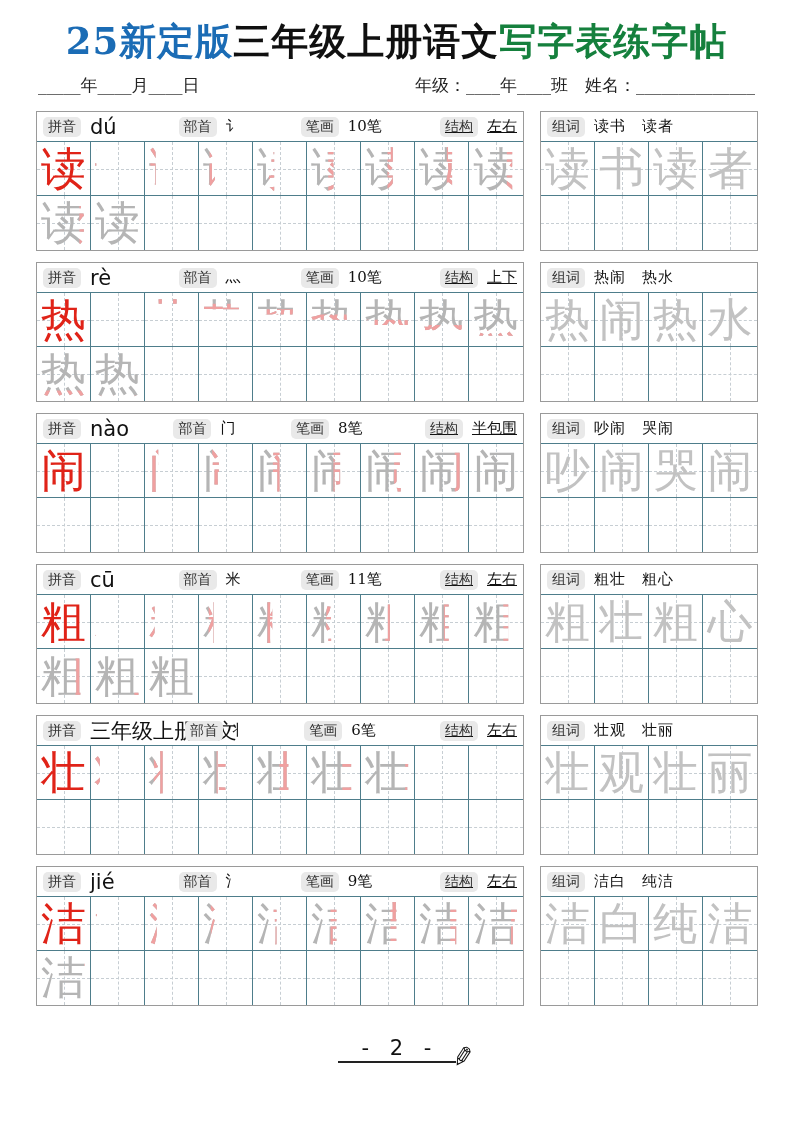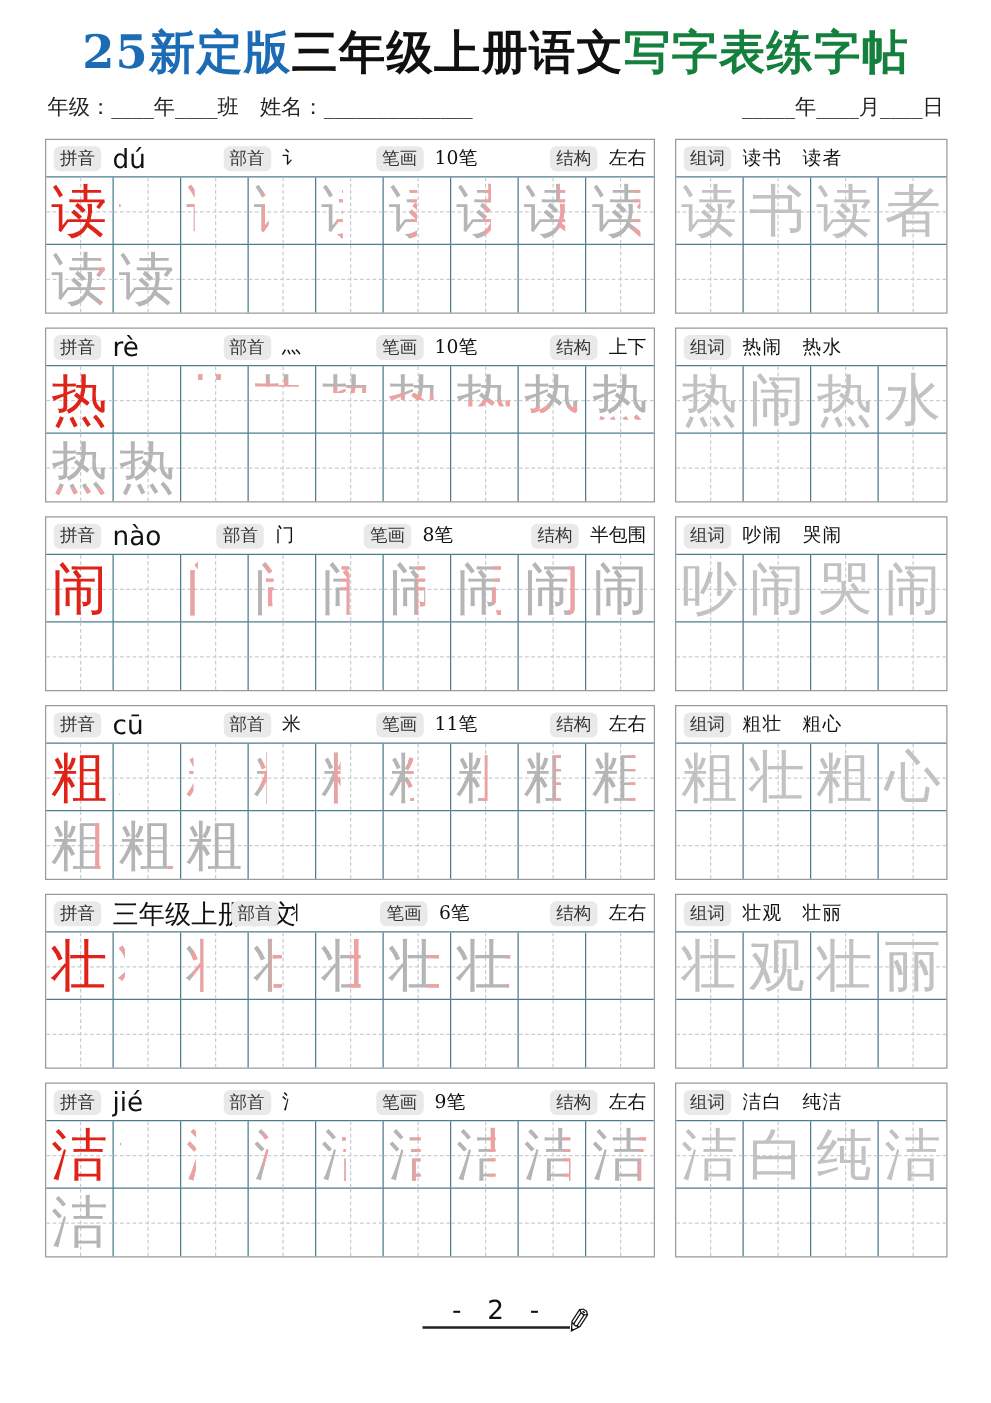--- a/index.html
+++ b/index.html
@@ -32,21 +32,21 @@
   .panel-right { width:218px; }
 
   .panel-header {
     height:29px; display:flex; align-items:center;
     padding:0 6px; font-size:15px; color:#111; white-space:nowrap;
   }
   .seg { display:flex; align-items:center; }
   .seg-pinyin    { width:142px; }
   .seg-radical   { width:128px; }
   .seg-strokes   { width:146px; }
-  .seg-structure { flex:1; }
+  .seg-structure { flex:1;text-decoration:underline; }
   .badge {
     background:var(--badge-bg); border-radius:5px; padding:1px 5px;
     font-size:14px; color:#333; margin-right:9px; flex:0 0 auto;
   }
   .pinyin-value {
     font-family:"DejaVu Sans","Liberation Sans",sans-serif;
     font-size:21px; color:#111; font-weight:500;
   }
   .header-value { font-size:15px; color:#111; }
   .words-value { font-size:15px; color:#111; letter-spacing:1px; }
@@ -88,22 +88,22 @@
   }
 </style>
 </head>
 <body>
 
 <div class="page">
 
   <h1 class="title"><span style="color: rgb(27, 108, 181);">25新定版</span><span style="color: rgb(16, 16, 16);">三年级上册语文</span><span style="color: #15803d;">写字表练字帖</span></h1>
 
   <div class="meta-row">
+    <span>_____年____月____日</span>
     <span>年级：____年____班　姓名：______________</span>
-    <span>_____年____月____日</span>
   </div>
 
   <div class="blocks" id="blocks">
   <div class="block">
     <div class="panel panel-left">
       <div class="panel-header">
         <span class="seg seg-pinyin">
           <span class="badge">拼音</span>
           <span class="pinyin-value">dú</span>
         </span>

